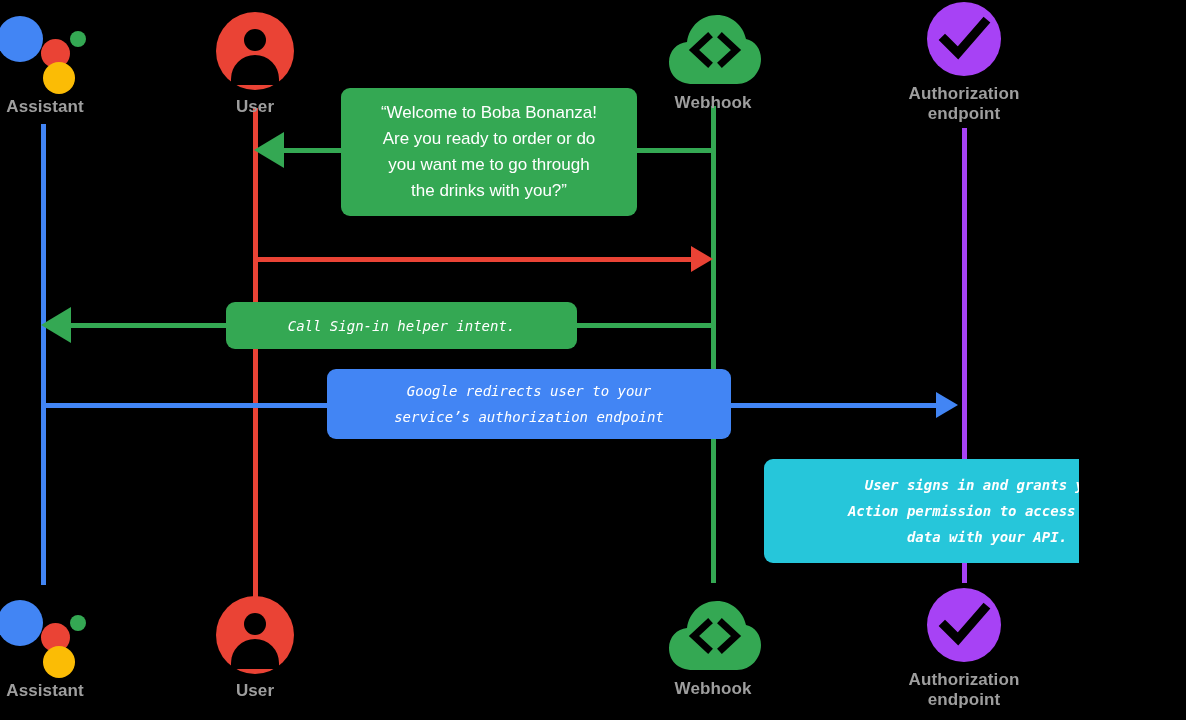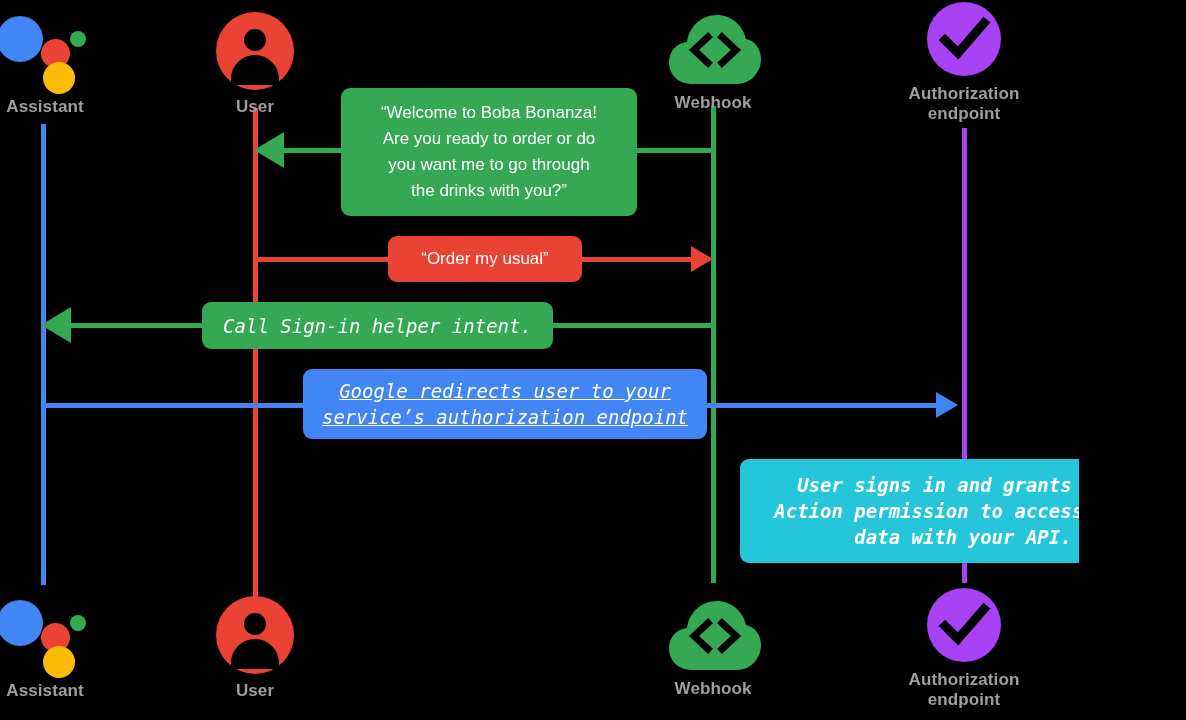--- a/index.html
+++ b/index.html
@@ -92,21 +92,21 @@
     box-sizing: border-box;
     border-radius: 9px;
     color: #ffffff;
     text-align: center;
     display: flex;
     align-items: center;
     justify-content: center;
     white-space: pre-line;
   }
   .bubble.sans  { font-family: "Liberation Sans", sans-serif; font-size: 17px; line-height: 26px; }
-  .bubble.mono  { font-family: "DejaVu Sans Mono", monospace; font-style: italic; font-size: 19px; line-height: 26px; }
+  .bubble.mono  { font-family: "DejaVu Sans Mono", monospace; font-style: italic; font-size: 14px; line-height: 26px; margin-left: 24px; }
 
   
   .arrow-line { position: absolute; height: 5px; }
   .arrow-head { position: absolute; width: 0; height: 0; }
   .head-right {
     border-top: 13px solid transparent;
     border-bottom: 13px solid transparent;
     border-left-width: 22px;
     border-left-style: solid;
   }
@@ -170,29 +170,28 @@
 
   <div class="arrow-line" style="left:283px; top:148px; width:432px; background:#34a853;"></div>
   <div class="arrow-head head-left" style="left:254px; top:132px; border-right-color:#34a853;"></div>
   <div class="bubble sans" style="left:341px; top:88px; width:296px; height:128px; background:#34a853; padding:4px 10px;">“Welcome to Boba Bonanza!
 Are you ready to order or do
 you want me to go through
 the drinks with you?”</div>
 
   <div class="arrow-line" style="left:255px; top:257px; width:450px; background:#ea4335;"></div>
   <div class="arrow-head head-right" style="left:691px; top:246px; border-left-color:#ea4335;"></div>
-  <div class="bubble sans" style="left:388px; top:236px; width:194px; height:46px; background:#ea4335; padding:0 8px;">“Order my usual”</div>
 
   <div class="arrow-line" style="left:70px; top:323px; width:645px; background:#34a853;"></div>
   <div class="arrow-head head-left" style="left:41px; top:307px; border-right-color:#34a853;"></div>
   <div class="bubble mono" style="left:202px; top:302px; width:351px; height:47px; background:#34a853; padding:0 10px;">Call Sign-in helper intent.</div>
 
   <div class="arrow-line" style="left:41px; top:403px; width:900px; background:#4285f4;"></div>
   <div class="arrow-head head-right" style="left:936px; top:392px; border-left-color:#4285f4;"></div>
-  <div class="bubble mono" style="left:303px; top:369px; width:404px; height:70px; background:#4285f4; padding:0 10px;text-decoration:underline;">Google redirects user to your
+  <div class="bubble mono" style="left:303px; top:369px; width:404px; height:70px; background:#4285f4; padding:0 10px;">Google redirects user to your
 service’s authorization endpoint</div>
 
   <div class="bubble mono" style="left:740px; top:459px; width:446px; height:104px; background:#26c6da; padding:0 20px; text-align:center;font-weight:bold;">User signs in and grants your
 Action permission to access their
 data with your API.</div>
 
   <div class="actor" style="left:-45px; top:592px;">
     <div class="icon-wrap">
       <div class="as-dot as-blue" style="background:#4285f4;"></div>
       <div class="as-dot as-red" style="background:#ea4335;"></div>

